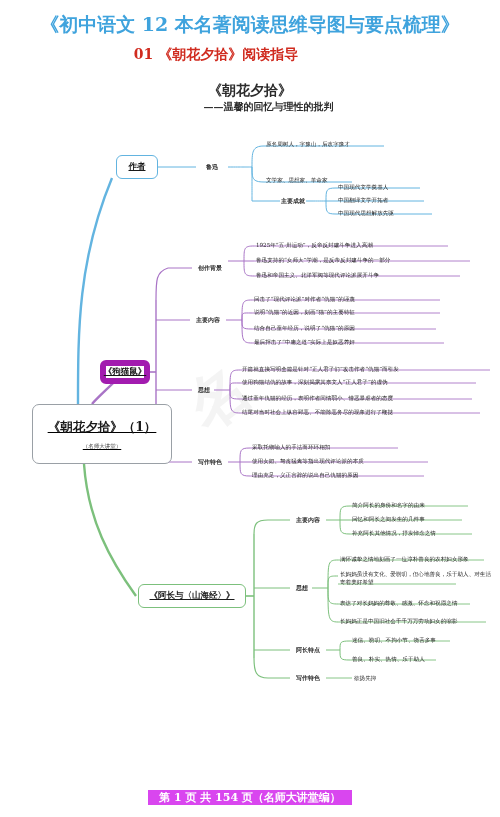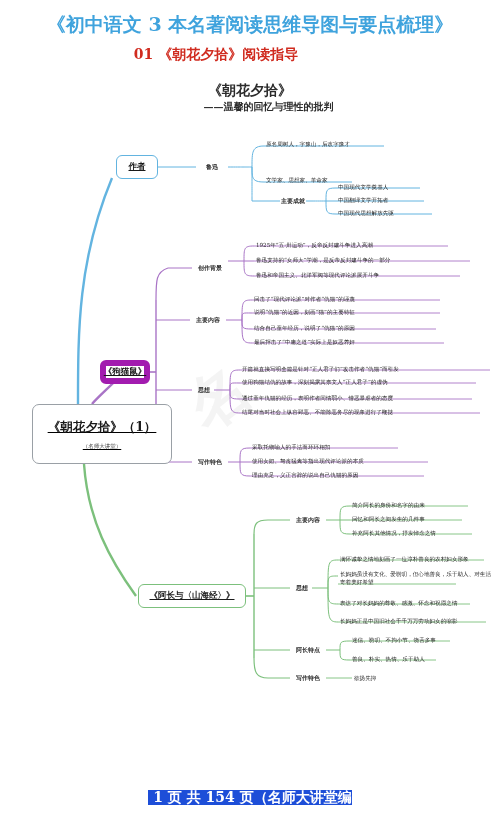--- a/index.html
+++ b/index.html
@@ -86,32 +86,32 @@
     position:absolute;left:170px;top:385px;
     font-family:"DejaVu Serif","Liberation Serif",serif;
     font-size:60px;font-weight:bold;color:rgba(170,170,170,0.13);
     transform:rotate(-38deg);transform-origin:left top;pointer-events:none;
     letter-spacing:6px;
   }
 
   
   .footer{
     position:absolute;left:148px;top:790px;width:204px;height:15px;
-    background:#1d4ed8;color:#ffffff;
-    font-family:"DejaVu Serif","Liberation Serif",serif;
-    font-size:14px;font-weight:bold;
+    background:#d946ef;color:#ffffff;
+    font-family:"DejaVu Serif","Liberation Serif",serif;
+    font-size:11px;font-weight:bold;
     display:flex;align-items:center;justify-content:center;white-space:nowrap;
   }
 </style>
 </head>
 <body>
 
 <div class="page">
 
-  <div class="main-title">《初中语文 3 本名著阅读思维导图与要点梳理》</div>
+  <div class="main-title">《初中语文 12 本名著阅读思维导图与要点梳理》</div>
   <div class="sub-title">01 《朝花夕拾》阅读指导</div>
   <div class="book-line">《朝花夕拾》</div>
   <div class="book-sub">——温馨的回忆与理性的批判</div>
 
   <div class="watermark">名</div>
 
   <svg class="links" viewBox="0 0 500 817">
 
     <path d="M 78 404 C 78 330 78 260 112 178" stroke="#63b4e0" stroke-width="2.4"></path>
     <path d="M 92 404 C 100 395 112 385 124 372" stroke="#a974c6" stroke-width="2.4"></path>

